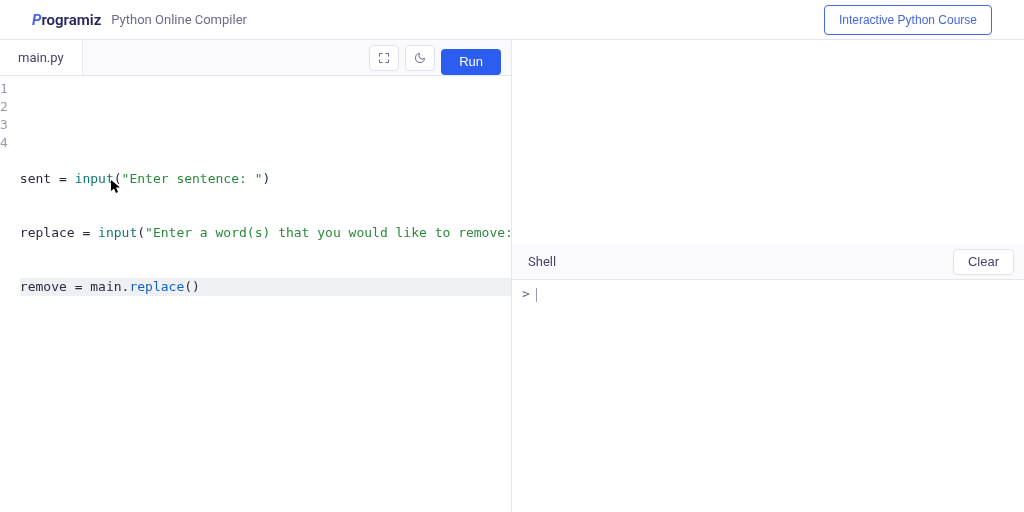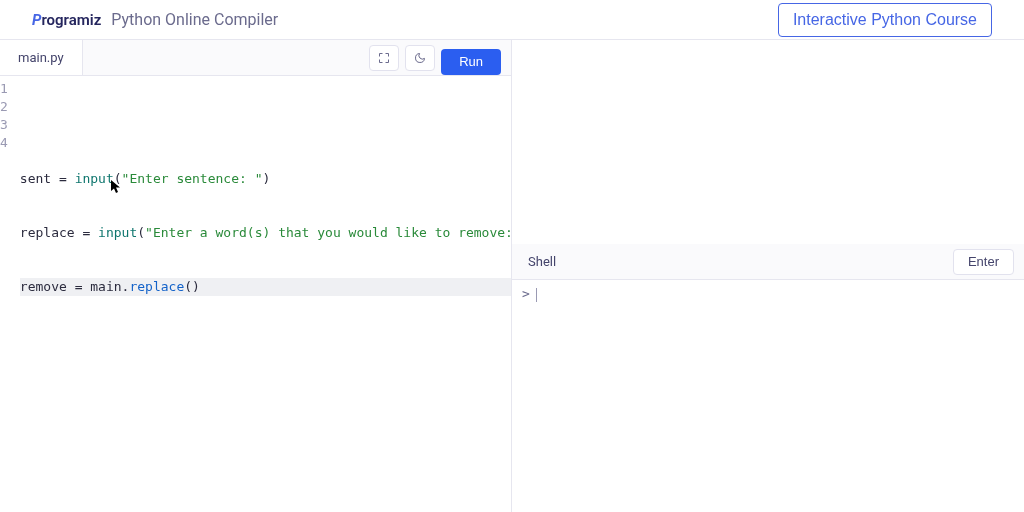--- a/index.html
+++ b/index.html
@@ -24,30 +24,30 @@
     align-items: center;
     gap: 10px;
   }
   .logo {
     font-size: 15px;
     font-weight: 600;
     color: #25265e;
   }
   .logo .accent { color: #4666e5; font-style: italic; font-weight: 700; }
   .subtitle {
-    font-size: 16px;
+    font-size: 13px;
     color: #6b6b8d;
   }
   .course-btn {
     border: 1px solid #4666e5;
     color: #4666e5;
     background: #fff;
     border-radius: 4px;
     padding: 7px 14px;
-    font-size: 16px;
+    font-size: 12px;
     cursor: pointer;
   }
   .main {
     display: flex;
     height: calc(100% - 40px);
   }
   .pane {
     display: flex;
     flex-direction: column;
   }
@@ -209,21 +209,21 @@
         <span class="line"><span>replace </span><span class="tok-op">=</span><span> </span><span class="tok-fn">input</span><span>(</span><span class="tok-str">"Enter a word(s) that you would like to remove: "</span></span>
         <span class="line active"><span>remove </span><span class="tok-op">=</span><span> main.</span><span class="tok-method">replace</span><span>()</span></span>
       </div>
     </div>
   </div>
 
   <div class="pane shell-pane">
     <div class="toolbar">
       <div class="tab tab-shell">Shell</div>
       <div class="toolbar-spacer"></div>
-      <button class="clear-btn">Enter</button>
+      <button class="clear-btn">Clear</button>
     </div>
     <div class="shell-body">
       <span>&gt;</span>
       <span class="shell-cursor"></span>
     </div>
   </div>
 
 </div>
 
 <svg class="mouse-cursor" viewBox="0 0 10 14">

